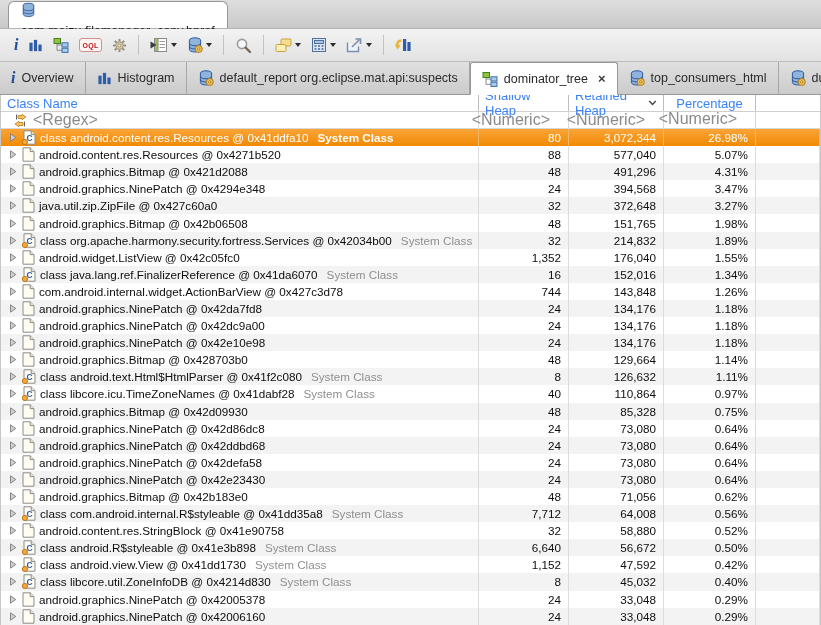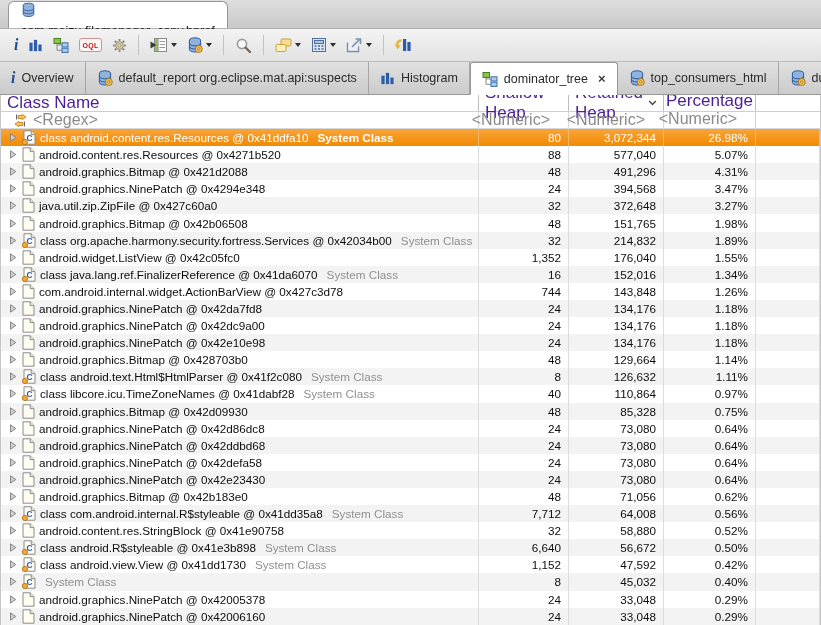--- a/index.html
+++ b/index.html
@@ -33,21 +33,21 @@
                  border-bottom:1px solid #989898; display:flex; align-items:stretch; }
   .vtab { display:flex; align-items:center; gap:6px; padding:0 11px; font-size:12.5px; color:#2a2a2a;
           border-right:1px solid #a6a6a6; background:linear-gradient(#e0e0e0,#cbcbcb); cursor:pointer;
           white-space:nowrap; }
   .vtab.active { background:#fff; border:1px solid #979797; border-bottom:1px solid #fff;
                  margin-bottom:-1px; border-radius:3px 3px 0 0; }
 
   
   .grid { flex:1; display:flex; flex-direction:column; background:#fff;
           border-left:1px solid #c6c6c6; border-right:1px solid #c6c6c6; overflow:hidden; }
-  .hrow { display:flex; height:17px; font-size:17px; color:#4c1d95; border-bottom:1px solid #cfcfcf; flex:0 0 auto; }
+  .hrow { display:flex; height:17px; font-size:13px; color:#3b82f6; border-bottom:1px solid #cfcfcf; flex:0 0 auto; }
   .hcell { display:flex; align-items:center; padding:0 6px; border-right:1px solid #bdbdbd; cursor:pointer; }
   .frow { display:flex; height:17px; font-size:16px; color:#8a8a8a; border-bottom:1px solid #d8d8d8; flex:0 0 auto; }
   .fcell { display:flex; align-items:center; border-right:1px solid #d8d8d8; cursor:text; }
   .c-name { width:478px; }
   .c-sh   { width:90px;  justify-content:flex-start; }
   .c-re   { width:95px;  }
   .c-pct  { width:92px;  justify-content:center;align-items:flex-end; }
   .c-fill { flex:1; border-right:none; }
   .fcell.c-name { padding-left:12px; gap:5px; }
   .fcell.num { justify-content:flex-end; padding-right:18px; }
@@ -222,39 +222,39 @@
 
   <div class="view-tabbar" id="view-tabs">
       <div class="vtab">
         <span class="icn">
           <span class="info-glyph">i</span>
         </span>
         <span>Overview</span>
       </div>
       <div class="vtab">
         <span class="icn">
+          <svg width="15" height="15" viewBox="0 0 16 16">
+            <rect x="1.5" y="5" width="3.4" height="9" fill="#2d5ca8"></rect>
+            <rect x="6.3" y="2" width="3.4" height="12" fill="#2d5ca8"></rect>
+            <rect x="11.1" y="7" width="3.4" height="7" fill="#2d5ca8"></rect>
+          </svg>
+        </span>
+        <span>Histogram</span>
+      </div>
+      <div class="vtab">
+        <span class="icn">
           <svg width="16" height="16" viewBox="0 0 16 16">
             <ellipse cx="8" cy="3.2" rx="5.6" ry="2.4" fill="#8fb3dd" stroke="#2f5b9e"></ellipse>
             <path d="M2.4 3.2 v9.4 c0 1.3 2.5 2.4 5.6 2.4 s5.6 -1.1 5.6 -2.4 v-9.4" fill="#8fb3dd" stroke="#2f5b9e"></path>
             <path d="M2.4 6.4 c0 1.3 2.5 2.4 5.6 2.4 s5.6 -1.1 5.6 -2.4 M2.4 9.6 c0 1.3 2.5 2.4 5.6 2.4 s5.6 -1.1 5.6 -2.4" fill="none" stroke="#2f5b9e"></path>
             <circle cx="11.8" cy="12" r="3.5" fill="#f3c14f" stroke="#b07d1e"></circle>
             <circle cx="11.8" cy="12" r="1.2" fill="#fff7e0" stroke="#b07d1e"></circle>
           </svg>
         </span>
         <span>default_report org.eclipse.mat.api:suspects</span>
-      </div>
-      <div class="vtab">
-        <span class="icn">
-          <svg width="15" height="15" viewBox="0 0 16 16">
-            <rect x="1.5" y="5" width="3.4" height="9" fill="#2d5ca8"></rect>
-            <rect x="6.3" y="2" width="3.4" height="12" fill="#2d5ca8"></rect>
-            <rect x="11.1" y="7" width="3.4" height="7" fill="#2d5ca8"></rect>
-          </svg>
-        </span>
-        <span>Histogram</span>
       </div>
       <div class="vtab active">
         <span class="icn">
           <svg width="16" height="16" viewBox="0 0 16 16">
             <path d="M4 6 v7.3 h5 M4 8 h5" stroke="#8a8a8a" fill="none"></path>
             <rect x="1" y="1.5" width="6.5" height="5" fill="#8cc63f" stroke="#48801c"></rect>
             <rect x="9" y="5.8" width="6" height="4.2" fill="#a8cdf0" stroke="#3a6ea5"></rect>
             <rect x="9" y="11.2" width="6" height="4.2" fill="#a8cdf0" stroke="#3a6ea5"></rect>
           </svg>
         </span>
@@ -886,20 +886,21 @@
               </svg>
             </span>
             <span class="rowicon">
               <svg width="14" height="15" viewBox="0 0 14 15">
                 <path d="M2 0.8 H9.2 L13 4.6 V14.2 H2 Z" fill="#fffdf2" stroke="#8a8a8a"></path>
                 <path d="M9.2 0.8 V4.6 H13" fill="#eae6d2" stroke="#8a8a8a"></path>
                 <text x="4.6" y="11.2" font-size="8.5" font-weight="bold" fill="#2d5ca8">C</text>
                 <circle cx="2.9" cy="12" r="2.6" fill="#f5a83c" stroke="#bf7a1a"></circle>
               </svg>
             </span>
+            <span>class libcore.util.ZoneInfoDB @ 0x4214d830</span>
             <span class="suffix">System Class</span>
           </div>
           <div class="cell num c-sh">8</div>
           <div class="cell num c-re">45,032</div>
           <div class="cell num c-pct">0.40%</div>
           <div class="cell c-fill"></div>
         </div>
         <div class="row">
           <div class="cell c-name">
             <span class="arrow">

